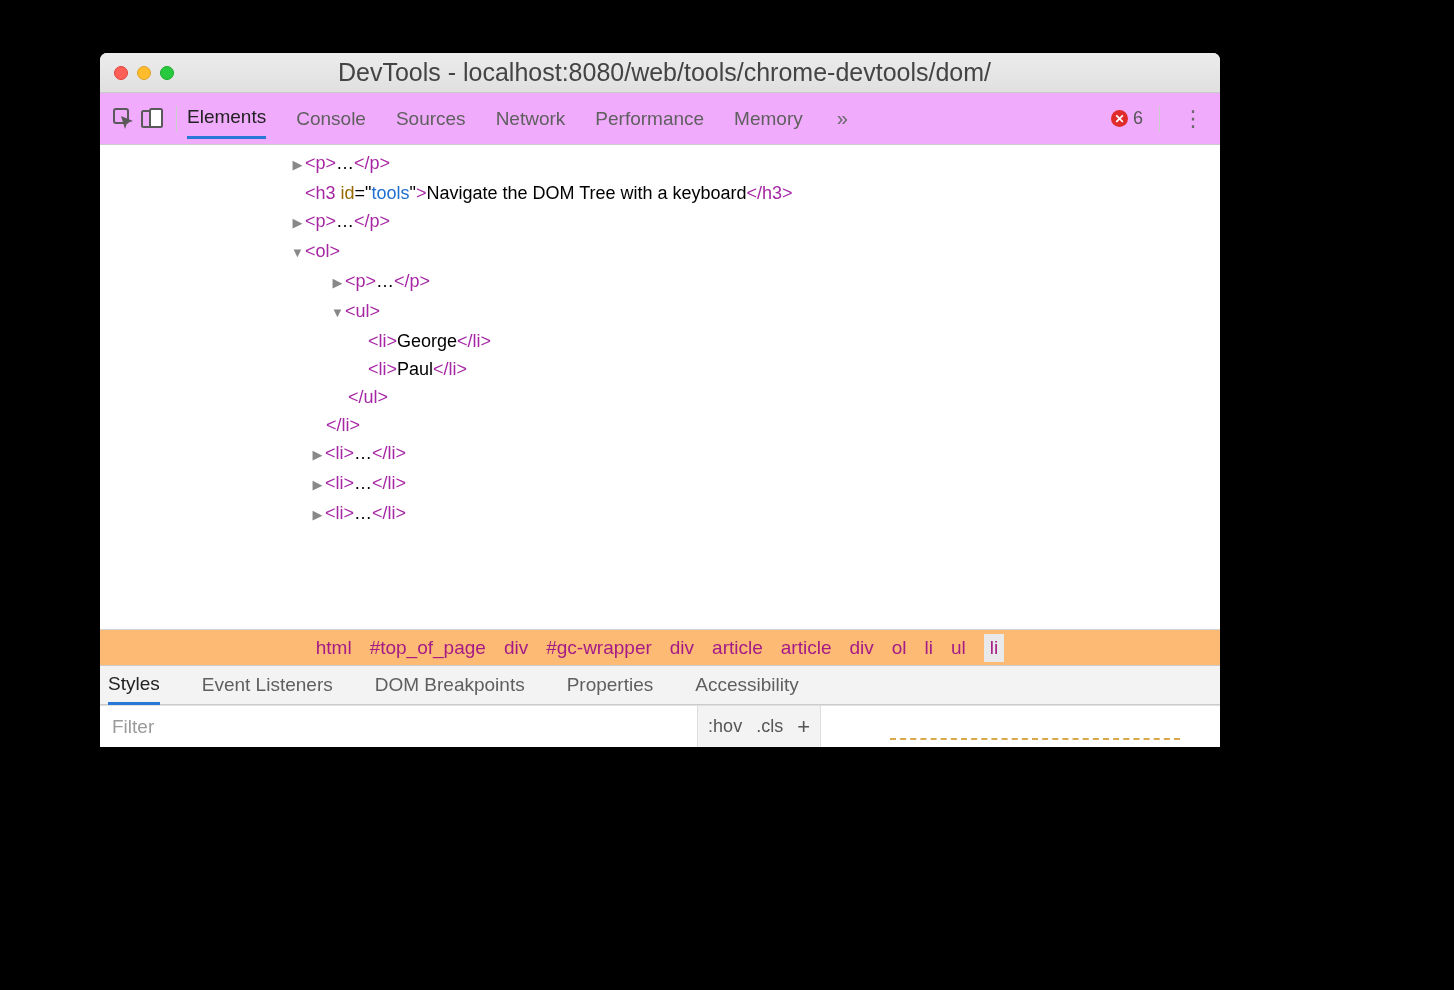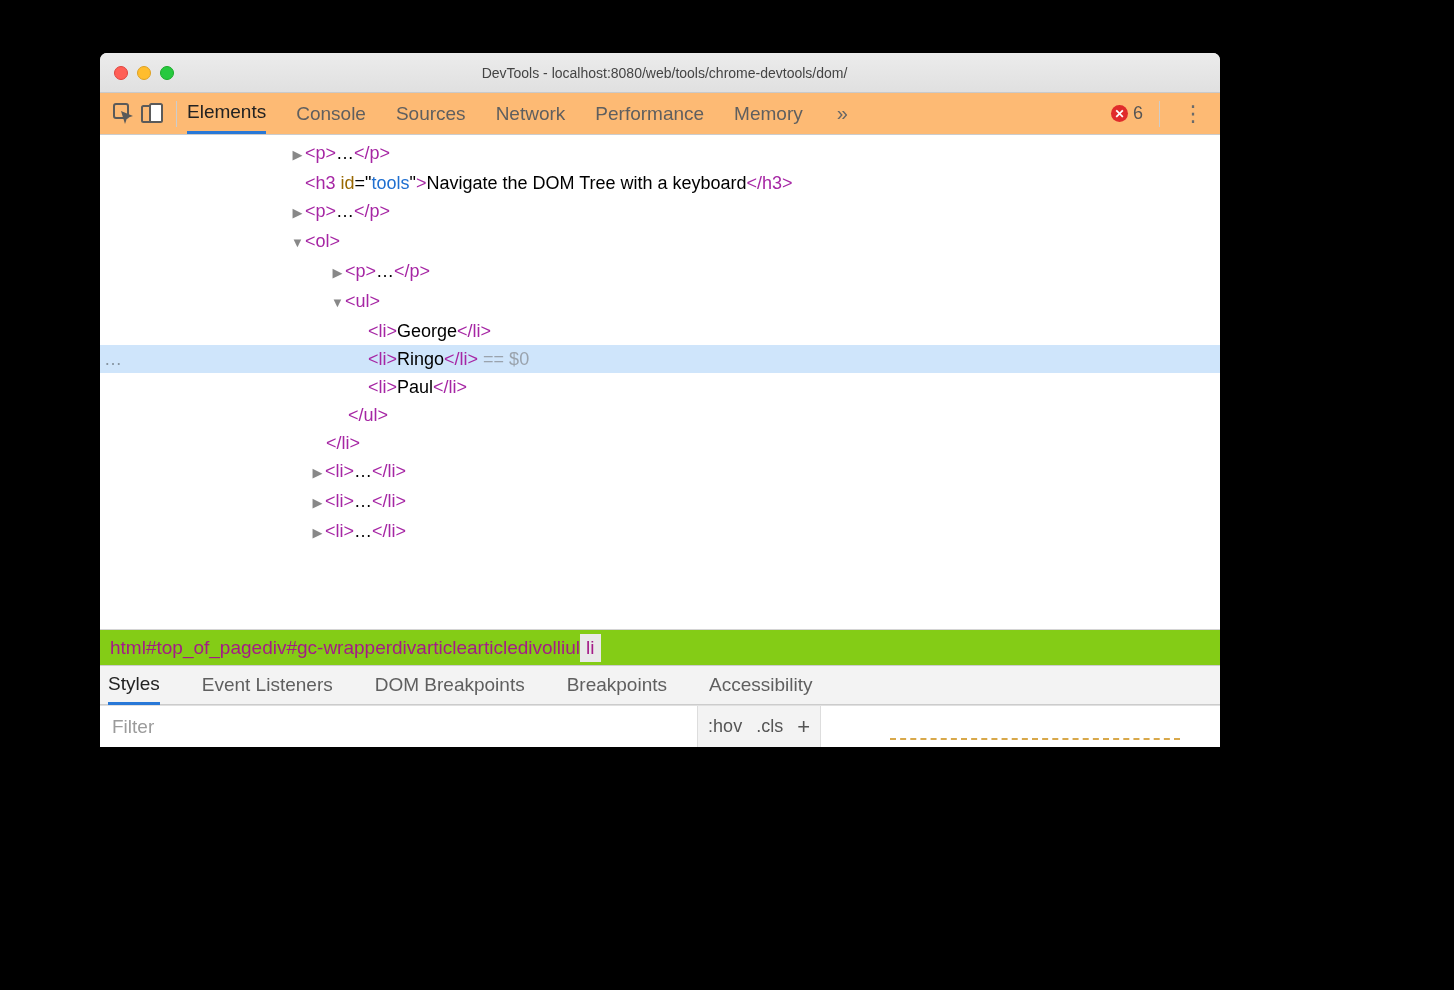--- a/index.html
+++ b/index.html
@@ -10,23 +10,23 @@
     overflow: hidden; display: flex; flex-direction: column;
   }
   .titlebar {
     height: 40px; background: linear-gradient(#ececec,#e0e0e0);
     display: flex; align-items: center; padding: 0 14px; border-bottom: 1px solid #c9c9c9;
   }
   .traffic-light { width: 14px; height: 14px; border-radius: 50%; margin-right: 9px; }
   .tl-red { background: #ff5f56; border: 1px solid #e0443e; }
   .tl-yellow { background: #ffbd2e; border: 1px solid #dea123; }
   .tl-green { background: #27c93f; border: 1px solid #1aab29; }
-  .title-text { flex: 1; text-align: center; font-size: 14px; color: #444; padding-right: 60px; }
+  .title-text { flex: 1; text-align: center; font-size: 25px; color: #444; padding-right: 60px; }
   .toolbar {
-    height: 42px; background: #fdba74; border-bottom: 1px solid #ccc;
+    height: 52px; background: #f0abfc; border-bottom: 1px solid #ccc;
     display: flex; align-items: center; padding: 0 10px; gap: 0;
   }
   .tb-icon { width: 28px; height: 28px; display: flex; align-items: center; justify-content: center; color: #555; }
   .divider { width: 1px; height: 26px; background: #ccc; margin: 0 10px; }
   .tabs { display: flex; gap: 30px; flex: 1; align-items: center; }
   .tab { font-size: 19px; color: #5f5f5f; padding: 8px 0; cursor: default; }
   .tab.active { color: #222; border-bottom: 3px solid #2878d7; }
   .tb-right { display: flex; align-items: center; gap: 6px; }
   .errbadge { display: flex; align-items: center; gap: 5px; font-size: 18px; color: #555; }
   .ecircle { width: 17px; height: 17px; border-radius: 50%; background: #e02b2b; color:#fff; font-size:12px; display:flex; align-items:center; justify-content:center; font-weight:bold;}
@@ -40,22 +40,22 @@
   .row.selected { background: #cfe5fb; }
   .row.selected::before { content: "\2026"; position:absolute; left:4px; color:#8795a1; font-size:18px;}
   .ind { display:inline-block; }
   .tri { display:inline-block; width: 15px; color:#888; font-family: Arial; font-size:13px; text-align:center;}
   .tag { color:#a626a4; }
   .attr-name { color: #986801; }
   .attr-val { color: #1f6fd0; }
   .txt { color:#000; }
   .selsuffix { color:#9aa3ad; }
   .breadcrumb {
-    height: 36px; background:#84cc16; border-top:1px solid #d4d4d4; display:flex; align-items:center;
-    padding: 0 10px; font-size:19px; color:#a41b87;
+    height: 36px; background:#fdba74; border-top:1px solid #d4d4d4; display:flex; align-items:center;
+    padding: 0 10px; gap: 18px; font-size:19px; color:#a41b87;justify-content:center;
   }
   .bc-item { cursor: default; }
   .bc-item.current { background:#e9e9e9; padding: 3px 6px; color:#a41b87;}
   .subtabs {
     height: 40px; background:#f3f3f3; border-top:1px solid #ccc; border-bottom:1px solid #ccc;
     display:flex; align-items:center; padding: 0 8px; gap: 42px; font-size:19px; color:#5f5f5f;
   }
   .subtab { padding: 7px 0;}
   .subtab.active { color:#222; border-bottom: 3px solid #2878d7;}
   .stylesbar {
@@ -117,21 +117,20 @@
   </div>
 
   <div class="tree">
     <div class="row"><span class="ind" style="width:190px"></span><span class="tri">▶</span><span class="tag">&lt;p&gt;</span><span class="txt">…</span><span class="tag">&lt;/p&gt;</span></div>
     <div class="row"><span class="ind" style="width:205px"></span><span class="tag">&lt;h3 </span><span class="attr-name">id</span><span class="txt">=</span><span class="txt">"</span><span class="attr-val">tools</span><span class="txt">"</span><span class="tag">&gt;</span><span class="txt">Navigate the DOM Tree with a keyboard</span><span class="tag">&lt;/h3&gt;</span></div>
     <div class="row"><span class="ind" style="width:190px"></span><span class="tri">▶</span><span class="tag">&lt;p&gt;</span><span class="txt">…</span><span class="tag">&lt;/p&gt;</span></div>
     <div class="row"><span class="ind" style="width:190px"></span><span class="tri">▼</span><span class="tag">&lt;ol&gt;</span></div>
     <div class="row"><span class="ind" style="width:230px"></span><span class="tri">▶</span><span class="tag">&lt;p&gt;</span><span class="txt">…</span><span class="tag">&lt;/p&gt;</span></div>
     <div class="row"><span class="ind" style="width:230px"></span><span class="tri">▼</span><span class="tag">&lt;ul&gt;</span></div>
     <div class="row"><span class="ind" style="width:268px"></span><span class="tag">&lt;li&gt;</span><span class="txt">George</span><span class="tag">&lt;/li&gt;</span></div>
-    <div class="row selected"><span class="ind" style="width:268px"></span><span class="tag">&lt;li&gt;</span><span class="txt">Ringo</span><span class="tag">&lt;/li&gt;</span><span class="selsuffix"> == $0</span></div>
     <div class="row"><span class="ind" style="width:268px"></span><span class="tag">&lt;li&gt;</span><span class="txt">Paul</span><span class="tag">&lt;/li&gt;</span></div>
     <div class="row"><span class="ind" style="width:248px"></span><span class="tag">&lt;/ul&gt;</span></div>
     <div class="row"><span class="ind" style="width:226px"></span><span class="tag">&lt;/li&gt;</span></div>
     <div class="row"><span class="ind" style="width:210px"></span><span class="tri">▶</span><span class="tag">&lt;li&gt;</span><span class="txt">…</span><span class="tag">&lt;/li&gt;</span></div>
     <div class="row"><span class="ind" style="width:210px"></span><span class="tri">▶</span><span class="tag">&lt;li&gt;</span><span class="txt">…</span><span class="tag">&lt;/li&gt;</span></div>
     <div class="row"><span class="ind" style="width:210px"></span><span class="tri">▶</span><span class="tag">&lt;li&gt;</span><span class="txt">…</span><span class="tag">&lt;/li&gt;</span></div>
   </div>
 
   <div class="breadcrumb">
     <span class="bc-item">html</span>
@@ -145,21 +144,21 @@
     <span class="bc-item">ol</span>
     <span class="bc-item">li</span>
     <span class="bc-item">ul</span>
     <span class="bc-item current">li</span>
   </div>
 
   <div class="subtabs">
     <div class="subtab active">Styles</div>
     <div class="subtab">Event Listeners</div>
     <div class="subtab">DOM Breakpoints</div>
-    <div class="subtab">Breakpoints</div>
+    <div class="subtab">Properties</div>
     <div class="subtab">Accessibility</div>
   </div>
 
   <div class="stylesbar">
     <input class="filter-input" placeholder="Filter" style="">
     <div class="style-actions">
       <span>:hov</span>
       <span>.cls</span>
       <span class="plus-icon">+</span>
     </div>

